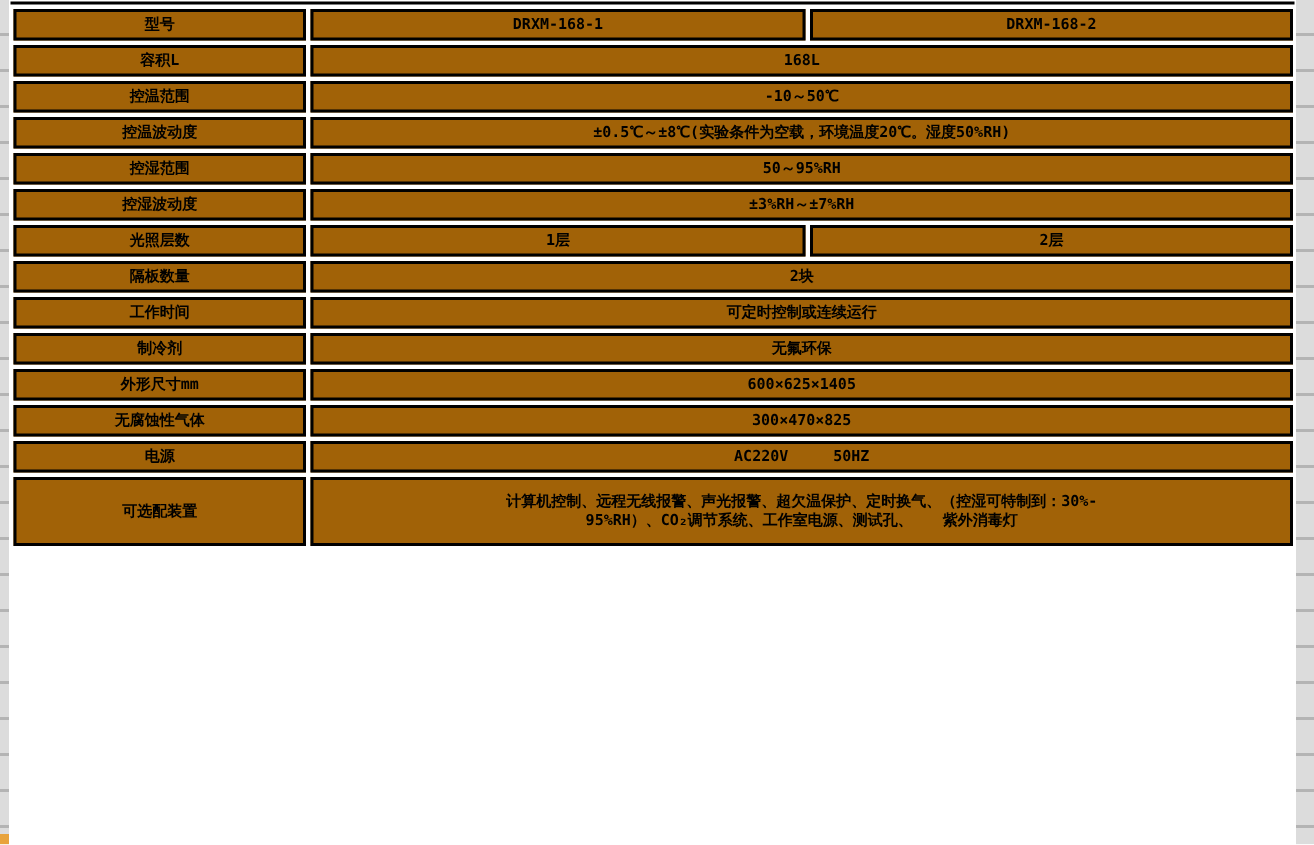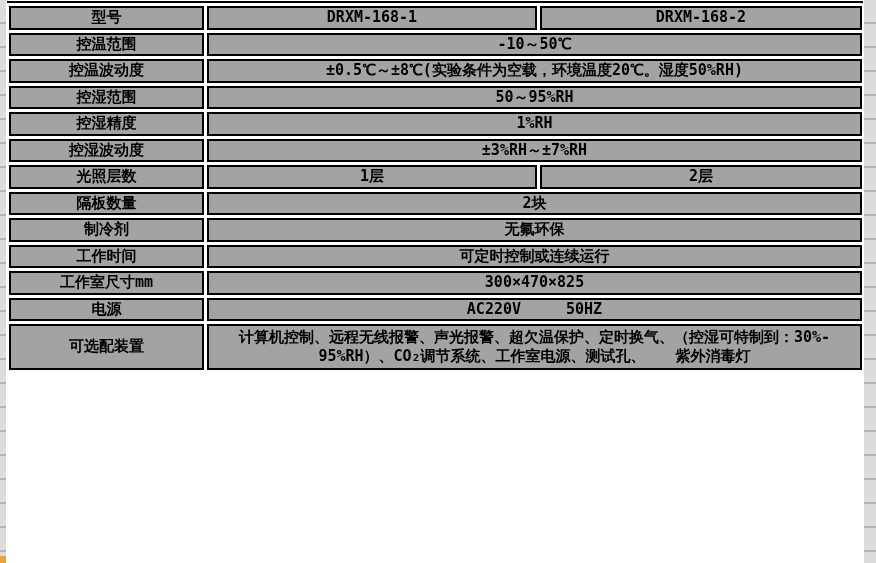--- a/index.html
+++ b/index.html
@@ -45,25 +45,25 @@
   table.spec {
     border-collapse: separate;
     border-spacing: 3px;
     table-layout: fixed;
     width: 857px;
     margin-left: 0px;
   }
   table.spec td {
     box-sizing: border-box;
     border: 2px solid #000000;
-    background: #a3a3a3;
+    background: #a16207;
     text-align: center;
     vertical-align: middle;
     font-weight: bold;
-    font-size: 15px;
+    font-size: 10px;
     line-height: 1.3;
     color: #000000;
     padding: 0 3px;
     white-space: pre-wrap;
   }
   col.c-label { width: 195px; }
   col.c-v1 { width: 330px; }
   col.c-v2 { width: 322px; }
   tr.r-regular td { height: 21px; }
   tr.r-tall td { height: 66px; }
@@ -94,41 +94,41 @@
         <col class="c-v2">
       </colgroup>
 
       <tbody>
           <tr class="r-regular">
         <td>型号</td>
         <td>DRXM-168-1</td>
         <td>DRXM-168-2</td>
       </tr>
 
+      <tr class="r-regular">
+        <td>容积L</td>
+        <td colspan="2">168L</td>
+      </tr>
 
       <tr class="r-regular">
         <td>控温范围</td>
         <td colspan="2">-10～50℃</td>
       </tr>
 
 
       <tr class="r-regular">
         <td>控温波动度</td>
         <td colspan="2">±0.5℃～±8℃(实验条件为空载，环境温度20℃。湿度50%RH)</td>
       </tr>
 
       <tr class="r-regular">
         <td>控湿范围</td>
         <td colspan="2">50～95%RH</td>
       </tr>
 
-      <tr class="r-regular">
-        <td>控湿精度</td>
-        <td colspan="2">1%RH</td>
-      </tr>
 
       <tr class="r-regular">
         <td>控湿波动度</td>
         <td colspan="2">±3%RH～±7%RH</td>
       </tr>
 
 
       <tr class="r-regular">
         <td>光照层数</td>
         <td>1层</td>
@@ -136,32 +136,36 @@
       </tr>
 
 
 
       <tr class="r-regular">
         <td>隔板数量</td>
         <td colspan="2">2块</td>
       </tr>
 
       <tr class="r-regular">
+        <td>工作时间</td>
+        <td colspan="2">可定时控制或连续运行</td>
+      </tr>
+
+      <tr class="r-regular">
         <td>制冷剂</td>
         <td colspan="2">无氟环保</td>
       </tr>
 
       <tr class="r-regular">
-        <td>工作时间</td>
-        <td colspan="2">可定时控制或连续运行</td>
+        <td>外形尺寸mm</td>
+        <td colspan="2">600×625×1405</td>
       </tr>
 
-
       <tr class="r-regular">
-        <td>工作室尺寸mm</td>
+        <td>无腐蚀性气体</td>
         <td colspan="2">300×470×825</td>
       </tr>
 
       <tr class="r-regular">
         <td>电源</td>
         <td colspan="2">AC220V　　　50HZ</td>
       </tr>
 
       <tr class="r-twolines">
         <td>可选配装置</td>

